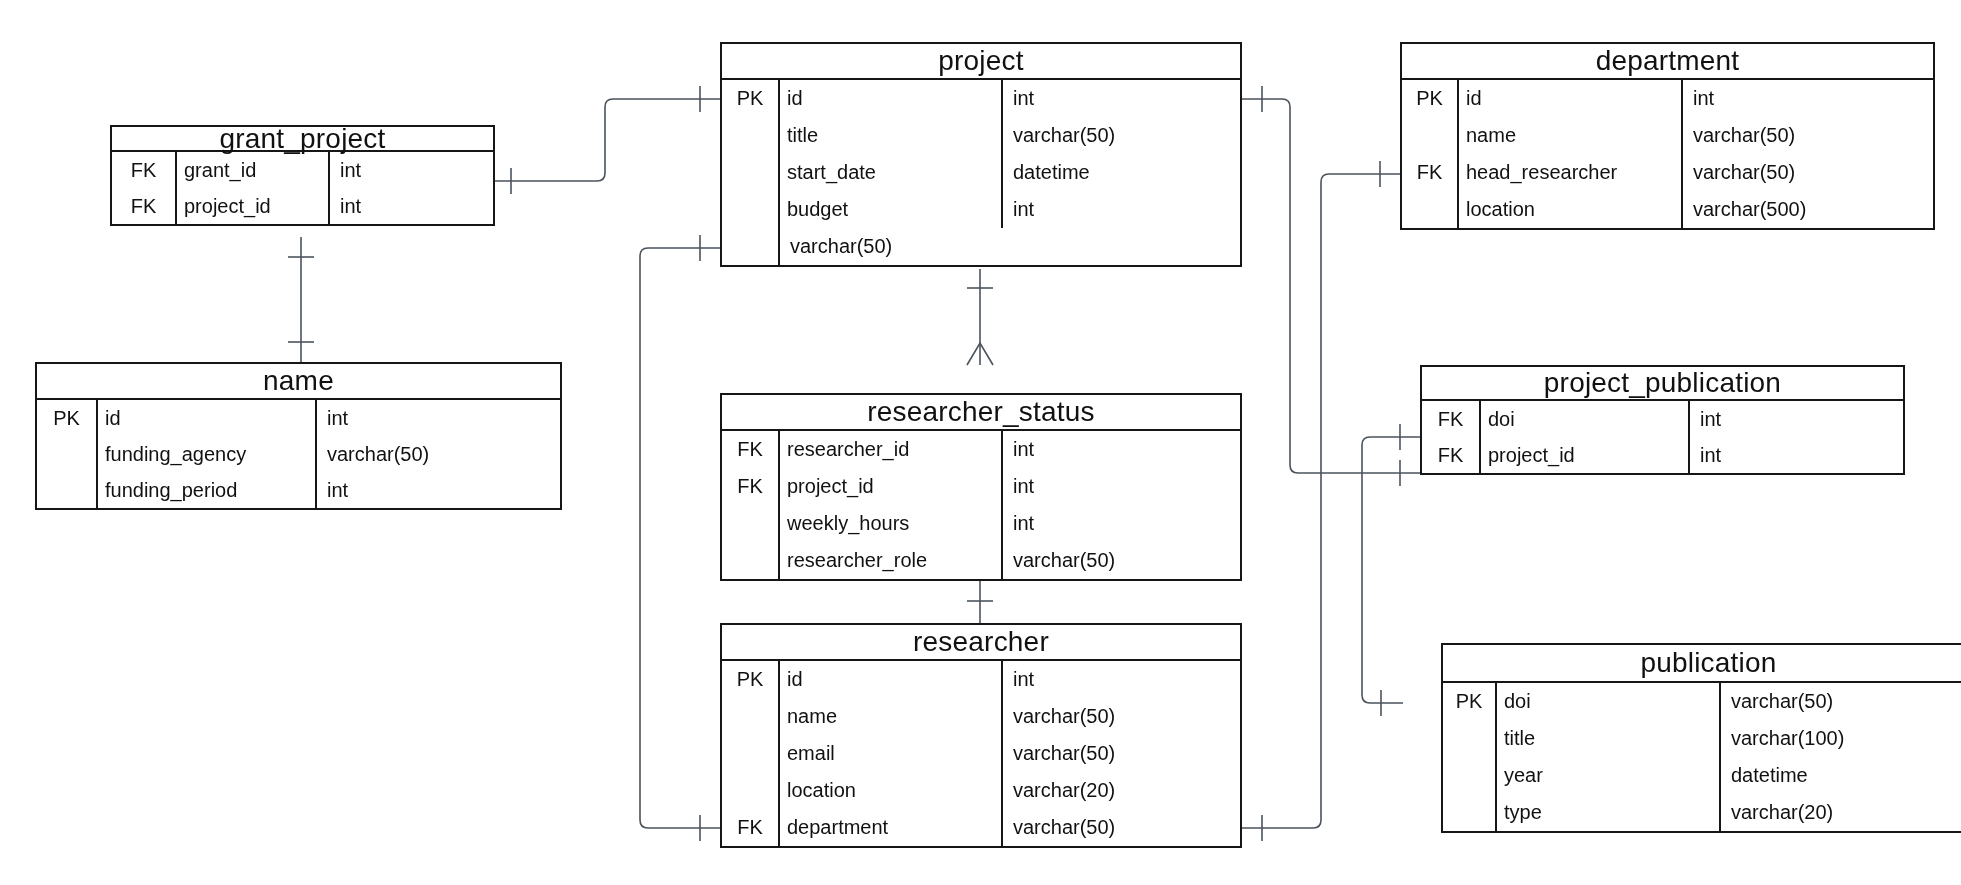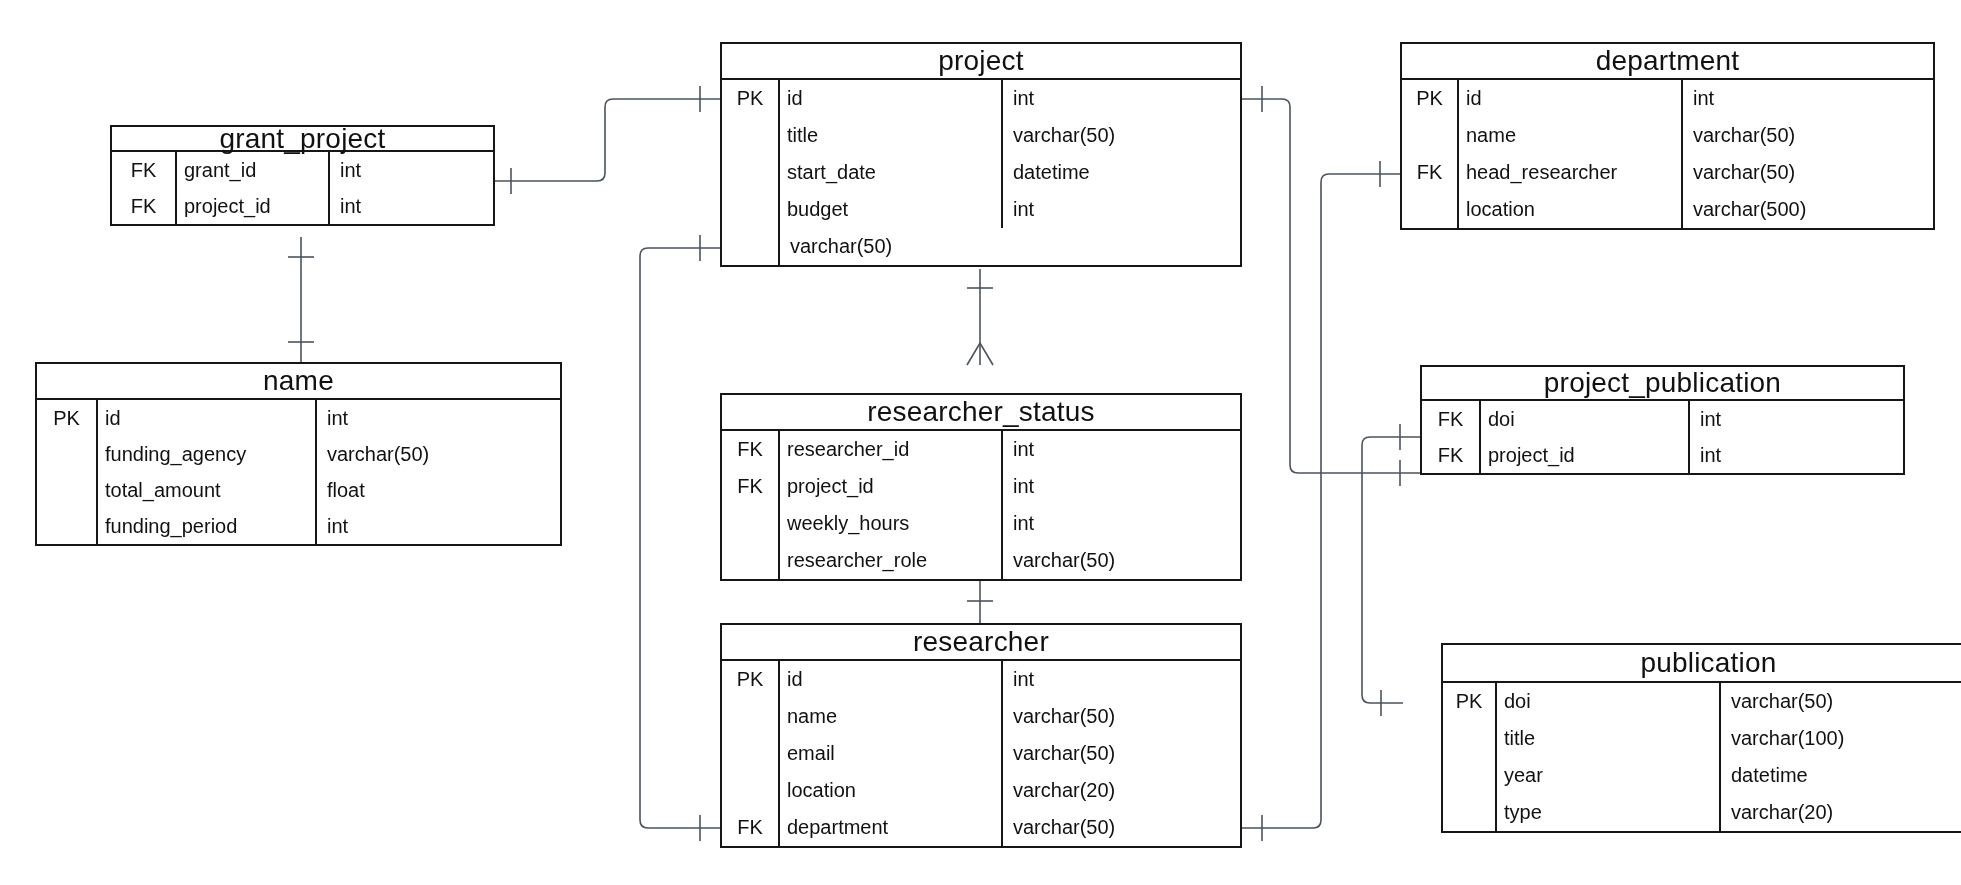--- a/index.html
+++ b/index.html
@@ -175,25 +175,20 @@
         <div class="t-colname">id</div>
         <div class="t-coltype">int</div>
       </div>
       <div class="t-row" style="height: 36px; grid-template-columns: 61px 219px 1fr;">
         <div class="t-key"></div>
         <div class="t-colname">funding_agency</div>
         <div class="t-coltype">varchar(50)</div>
       </div>
       <div class="t-row" style="height: 36px; grid-template-columns: 61px 219px 1fr;">
         <div class="t-key"></div>
-        <div class="t-colname">total_amount</div>
-        <div class="t-coltype">float</div>
-      </div>
-      <div class="t-row" style="height: 36px; grid-template-columns: 61px 219px 1fr;">
-        <div class="t-key"></div>
         <div class="t-colname">funding_period</div>
         <div class="t-coltype">int</div>
       </div>
     </div>
     <div class="er-table" style="left: 720px; top: 365px; width: 522px; margin-top: 28px;">
       <div class="t-header" style="height: 36px;">researcher_status</div>
       <div class="t-row" style="height: 37px; grid-template-columns: 58px 223px 1fr;">
         <div class="t-key">FK</div>
         <div class="t-colname">researcher_id</div>
         <div class="t-coltype">int</div>

